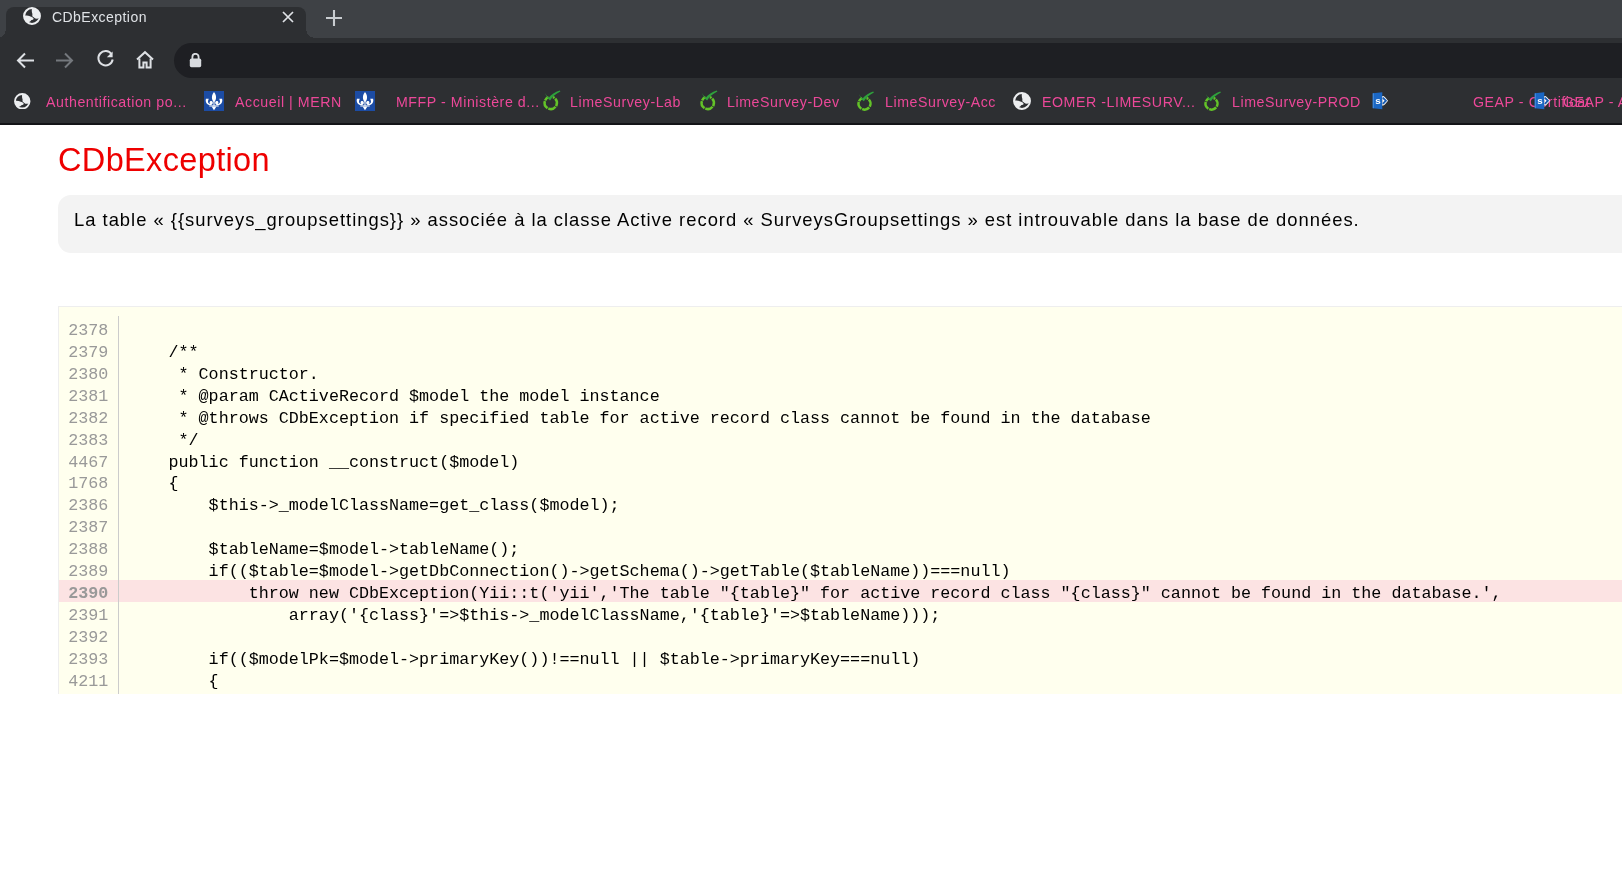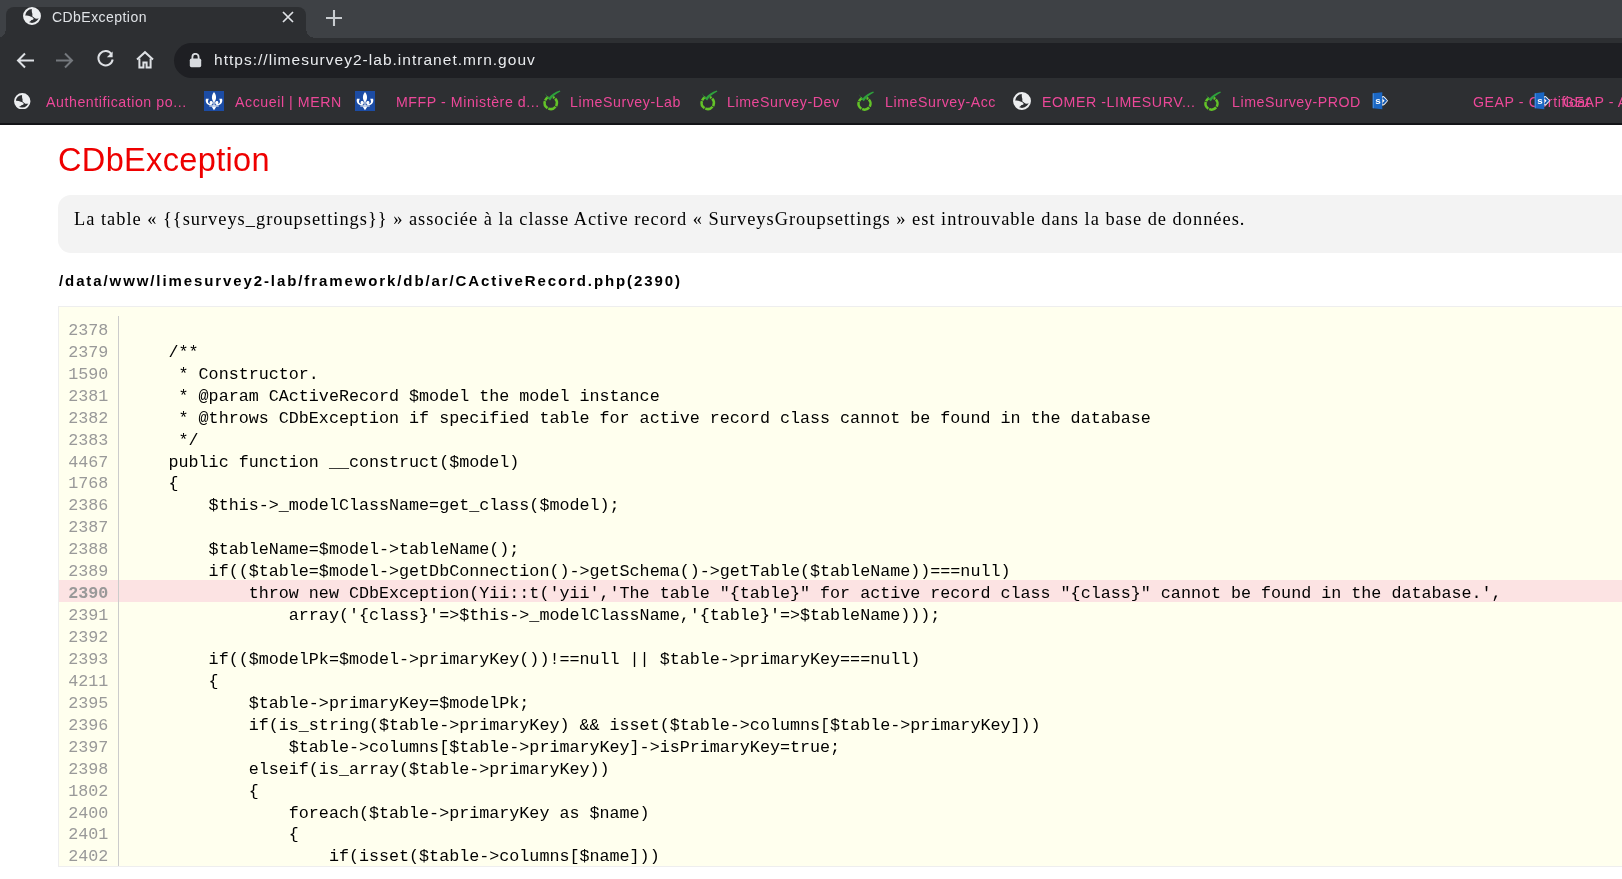--- a/index.html
+++ b/index.html
@@ -1,39 +1,39 @@
 <!DOCTYPE html>
 <html><head>
 <meta charset="utf-8">
 <title>CDbException</title>
 <style>
 * { margin:0; padding:0; box-sizing:border-box; }
 html,body { width:1622px; height:879px; overflow:hidden; background:#fff;
   font-family:"Liberation Sans", sans-serif; }
-#root { position:relative; width:1622px; height:879px; overflow:hidden; }
+#root { position:relative; width:1622px; height:694px; overflow:hidden; }
 .abs { position:absolute; }
 
 
 #frame    { left:0; top:0; width:1622px; height:38px; background:#3E4145; }
 #toolbar  { left:0; top:38px; width:1622px; height:42px; background:#2D2F32; }
 #bookbar  { left:0; top:80px; width:1622px; height:43px; background:#2D2F32; }
 #sepline  { left:0; top:123px; width:1622px; height:2px; background:#131417; }
 #tab      { left:6px; top:7px; width:300px; height:31px; background:#2D2F32;
             border-radius:8px 8px 0 0; }
 #tabtitle { left:52px; top:9px; font-size:14px; color:#DFE2E6; letter-spacing:0.45px; }
 #urltext  { left:214px; top:50.8px; font-size:15.5px; color:#E9EBEE; letter-spacing:1.02px; }
 .bklabel  { position:absolute; top:94px; font-size:14.2px; color:#ec4899; letter-spacing:0.55px; white-space:nowrap; }
 #omnibox  { left:173.5px; top:42.5px; width:1520px; height:35px; border-radius:17.5px;
             background:#1E1F23; }
 
 
 #h1 { left:58px; top:142px; font-size:32.5px; color:#EE0000; letter-spacing:0.35px; }
 #msgbox { left:58px; top:195px; width:1582px; height:58px; background:#F3F3F3;
           border-radius:13px; }
-#msgtext { left:74px; top:209px; font-size:18.4px; color:#000; letter-spacing:0.99px;font-family:Liberation Serif, serif; }
+#msgtext { left:74px; top:209px; font-size:18.4px; color:#000; letter-spacing:0.99px; }
 #filepath { left:59px; top:272px; font-size:15px; font-weight:bold; color:#000;
             letter-spacing:1.9px; }
 #codebox { left:58px; top:306px; width:1582px; height:561px; background:#FFFFEE;
            border:1px solid #EEEEEE; overflow:hidden; }
 #codebox pre { margin:0; padding:12.9px 0 0 9.2px;
   font-family:"Liberation Mono", monospace; font-size:16.72px; line-height:21.93px;
   white-space:pre; color:#000; }
 #codebox .ln { color:#999999; padding-right:9.1px; border-right:1px solid transparent; }
 #gutline { position:absolute; left:59.2px; top:8.5px; width:1.2px; height:551px; background:#cccccc; }
 #codebox .eln { font-weight:bold;margin-top:27px; }
@@ -82,21 +82,20 @@
   <svg class="abs" style="left:133.5px;top:48.5px" width="22" height="22" viewBox="0 0 22 22">
     <path d="M3 10.6 L11 3.2 L19 10.6" stroke="#DEE1E5" stroke-width="2" fill="none"></path>
     <path d="M5.4 9.5 V18.6 H9.4 V13.6 H12.6 V18.6 H16.6 V9.5" stroke="#DEE1E5" stroke-width="2" fill="none"></path>
   </svg>
   <div id="omnibox" class="abs"></div>
 
   <svg class="abs" style="left:188.5px;top:52.5px" width="13" height="15" viewBox="0 0 13 15">
     <path d="M3.4 6 V3.9 A3.1 3.1 0 0 1 9.6 3.9 V6" stroke="#D8DBDF" stroke-width="1.8" fill="none"></path>
     <rect x="0.8" y="5.6" width="11.4" height="8.6" rx="1.6" fill="#D8DBDF"></rect>
   </svg>
-  <div id="urltext" class="abs">https://limesurvey2-lab.intranet.mrn.gouv</div>
 
   <svg width="16.5" height="16.5" viewBox="0 0 16.5 16.5" style="position:absolute;left:14px;top:92.75px">
       <g transform="scale(0.825)">
         <circle cx="10" cy="10" r="8.8" fill="none" stroke="#ECEEF0" stroke-width="2.3"></circle>
         <path d="M9.8 1.4 C14.2 1.4 17.8 4.6 18.6 8.6 C18.8 9.8 18.7 11.0 18.2 12.0 C16.5 13.6 13.8 13.4 12.5 12.0 C11.8 11.2 11.0 11.3 10.5 10.3 C10.0 9.4 10.7 8.5 10.3 7.3 C9.9 6.1 9.6 4.9 9.8 1.4 Z" fill="#ECEEF0"></path>
         <path d="M1.2 9.6 C3.5 9.3 6.3 9.7 8.2 10.5 C9.7 11.1 10.7 11.3 11.4 12.1 C12.0 12.9 11.7 13.9 10.8 14.2 C9.9 14.5 9.2 14.4 8.7 15.2 C8.2 16.0 7.3 16.6 6.2 16.8 C4.7 17.1 3.3 16.6 2.6 15.4 C1.8 14.0 1.3 11.7 1.2 9.6 Z" fill="#ECEEF0"></path>
       </g>
     </svg>
     <div class="bklabel" style="left:46px">Authentification po...</div>
     <svg width="20" height="20" viewBox="0 0 20 20" style="position:absolute;left:204px;top:91px">
@@ -176,27 +175,26 @@
         <text x="5.4" y="13.8" font-family="Liberation Sans" font-size="10" font-weight="bold" fill="#fff">s</text>
         <path d="M12.6 5.0 C14.0 5.0 15.0 5.7 15.9 6.8 L18.5 10.0 L15.9 13.2 C15.0 14.3 14.0 15.0 12.6 15.0 Z" fill="#fff"></path>
         <path d="M13.2 6.8 L16.3 10.0 L13.2 13.2" fill="none" stroke="#1A5CB0" stroke-width="1.9"></path>
       </g>
     </svg>
     <div class="bklabel" style="left:1563px">GEAP - Accès</div>
 
   <div id="h1" class="abs">CDbException</div>
   <div id="msgbox" class="abs"></div>
   <div id="msgtext" class="abs">La table « {{surveys_groupsettings}} » associée à la classe Active record « SurveysGroupsettings » est introuvable dans la base de données.</div>
-  <div id="filepath" class="abs">/data/www/limesurvey2-lab/framework/db/ar/CActiveRecord.php(2390)</div>
   <div id="codebox" class="abs">
       <div id="pinkline"></div>
       <div id="gutline"></div>
       <pre style="position:relative"><span class="ln">2378</span> 
 <span class="ln">2379</span>     /**
-<span class="ln">1590</span>      * Constructor.
+<span class="ln">2380</span>      * Constructor.
 <span class="ln">2381</span>      * @param CActiveRecord $model the model instance
 <span class="ln">2382</span>      * @throws CDbException if specified table for active record class cannot be found in the database
 <span class="ln">2383</span>      */
 <span class="ln">4467</span>     public function __construct($model)
 <span class="ln">1768</span>     {
 <span class="ln">2386</span>         $this-&gt;_modelClassName=get_class($model);
 <span class="ln">2387</span> 
 <span class="ln">2388</span>         $tableName=$model-&gt;tableName();
 <span class="ln">2389</span>         if(($table=$model-&gt;getDbConnection()-&gt;getSchema()-&gt;getTable($tableName))===null)<span class="error"><span class="ln eln">2390</span>             throw new CDbException(Yii::t('yii','The table "{table}" for active record class "{class}" cannot be found in the database.',</span><span class="ln">2391</span>                 array('{class}'=&gt;$this-&gt;_modelClassName,'{table}'=&gt;$tableName)));
 <span class="ln">2392</span> 

